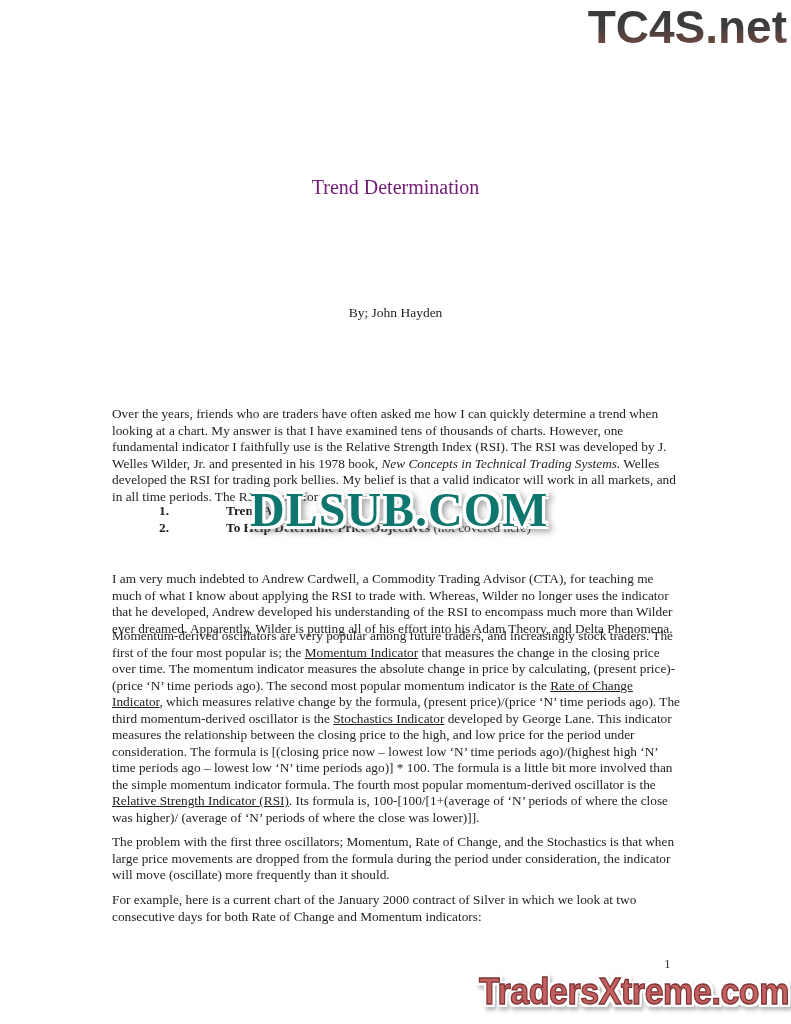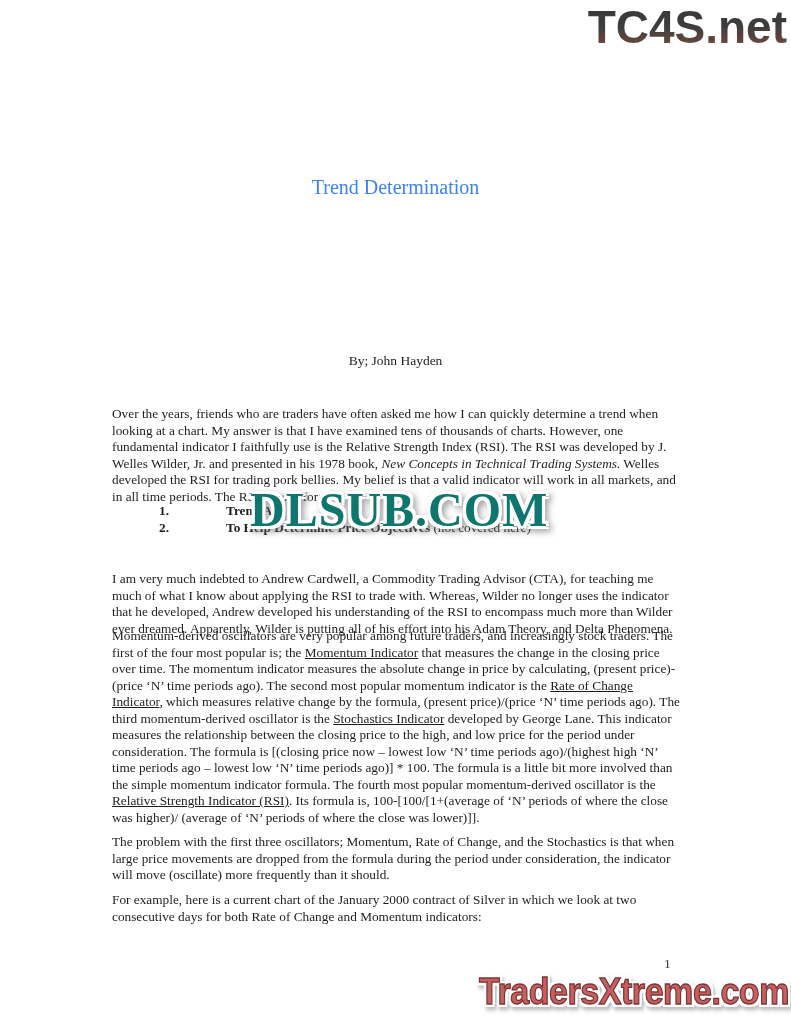--- a/index.html
+++ b/index.html
@@ -13,26 +13,25 @@
   .toplogo{
     position:absolute;top:2px;right:4px;
     font-family:"Liberation Sans", sans-serif;font-weight:bold;font-size:46px;line-height:1.1;
     letter-spacing:0px;
     background:linear-gradient(180deg,#373737 0%,#3d3d3d 48%,#63453d 76%,#a1746a 100%);
     -webkit-background-clip:text;background-clip:text;color:transparent;
   }
 
   .title{
     position:absolute;top:174px;left:0;width:791px;text-align:center;
-    font-size:20px;line-height:26px;color:#3b82f6;
+    font-size:20px;line-height:26px;color:#701a75;
   }
   .byline{
     position:absolute;top:305px;left:0;width:791px;text-align:center;
     font-size:13.5px;
-    margin-top:48px;
   }
 
   .blk{
     position:absolute;left:112px;width:570px;margin:0;
     font-size:13.3px;line-height:16.5px;text-align:left;
   }
   .p1{top:406px;}
   .listblk{top:503px;}
   .p2{top:571px;}
   .p3{top:628px;}

